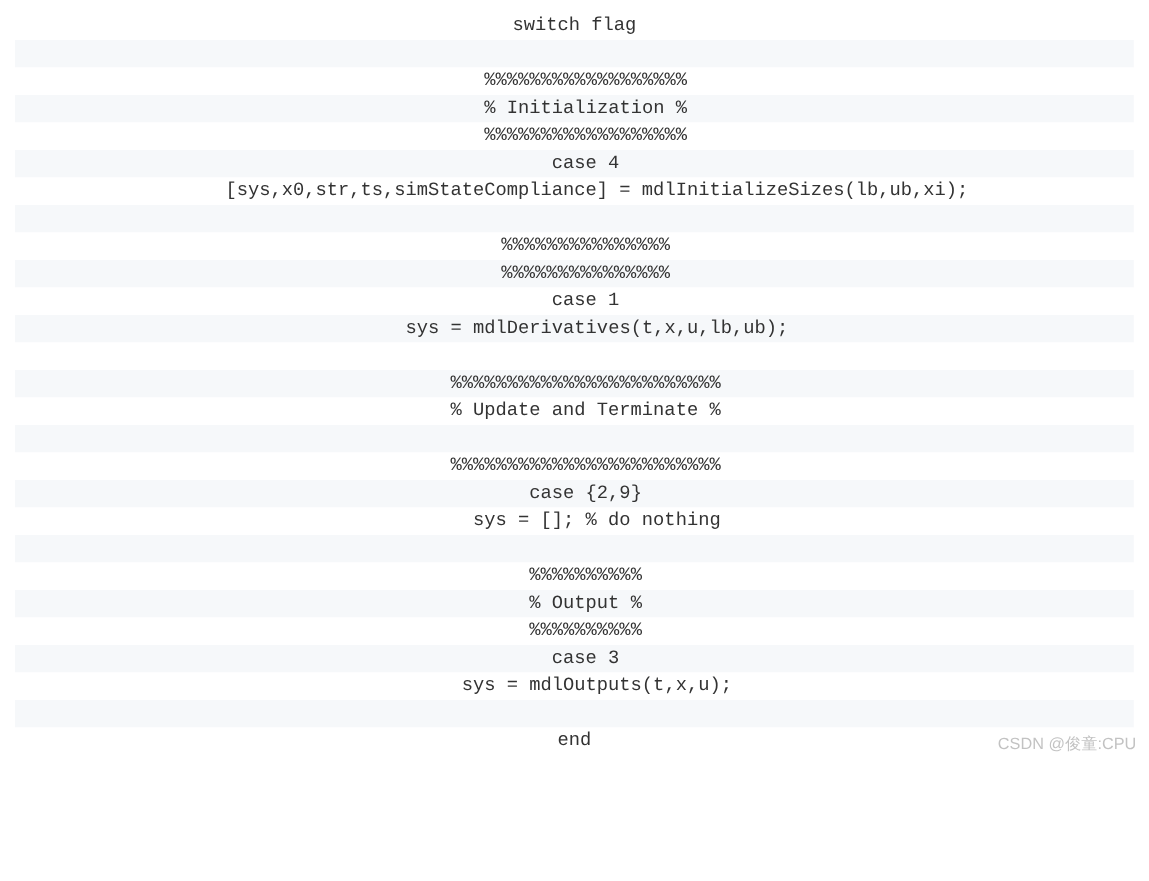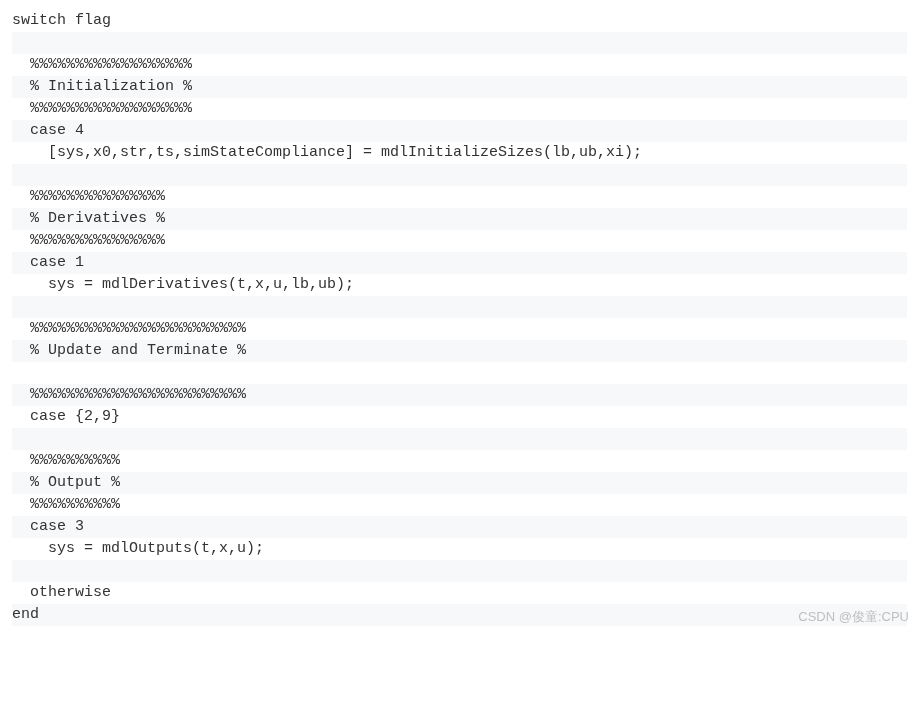--- a/index.html
+++ b/index.html
@@ -1,18 +1,19 @@
 <!DOCTYPE html>
 <html><head>
 <meta charset="utf-8">
 <style>
   * {
     margin: 0;
     padding: 0;
     box-sizing: border-box;
+    text-align: center;
   }
   body {
     font-family: "Consolas", "Courier New", monospace;
     font-size: 15px;
     background: #ffffff;
     color: #333333;
     line-height: 22px;
     width: 919px;
     position: relative;
   }
@@ -46,34 +47,33 @@
 <div class="code-block" id="code-container">
     <div class="line">switch flag</div>
     <div class="line"></div>
     <div class="line">  %%%%%%%%%%%%%%%%%%</div>
     <div class="line">  % Initialization %</div>
     <div class="line">  %%%%%%%%%%%%%%%%%%</div>
     <div class="line">  case 4</div>
     <div class="line">    [sys,x0,str,ts,simStateCompliance] = mdlInitializeSizes(lb,ub,xi);</div>
     <div class="line"></div>
     <div class="line">  %%%%%%%%%%%%%%%</div>
-    <div class="line">  % Derivatives %</div>
     <div class="line">  %%%%%%%%%%%%%%%</div>
     <div class="line">  case 1</div>
     <div class="line">    sys = mdlDerivatives(t,x,u,lb,ub);</div>
     <div class="line"></div>
     <div class="line">  %%%%%%%%%%%%%%%%%%%%%%%%</div>
     <div class="line">  % Update and Terminate %</div>
     <div class="line"></div>
     <div class="line">  %%%%%%%%%%%%%%%%%%%%%%%%</div>
     <div class="line">  case {2,9}</div>
+    <div class="line">    sys = []; % do nothing</div>
     <div class="line"></div>
     <div class="line">  %%%%%%%%%%</div>
     <div class="line">  % Output %</div>
     <div class="line">  %%%%%%%%%%</div>
     <div class="line">  case 3</div>
     <div class="line">    sys = mdlOutputs(t,x,u);</div>
     <div class="line"></div>
-    <div class="line">  otherwise</div>
     <div class="line">end</div>
   </div>
 
 <div class="watermark">CSDN @俊童:CPU</div>
 
 </body></html>

